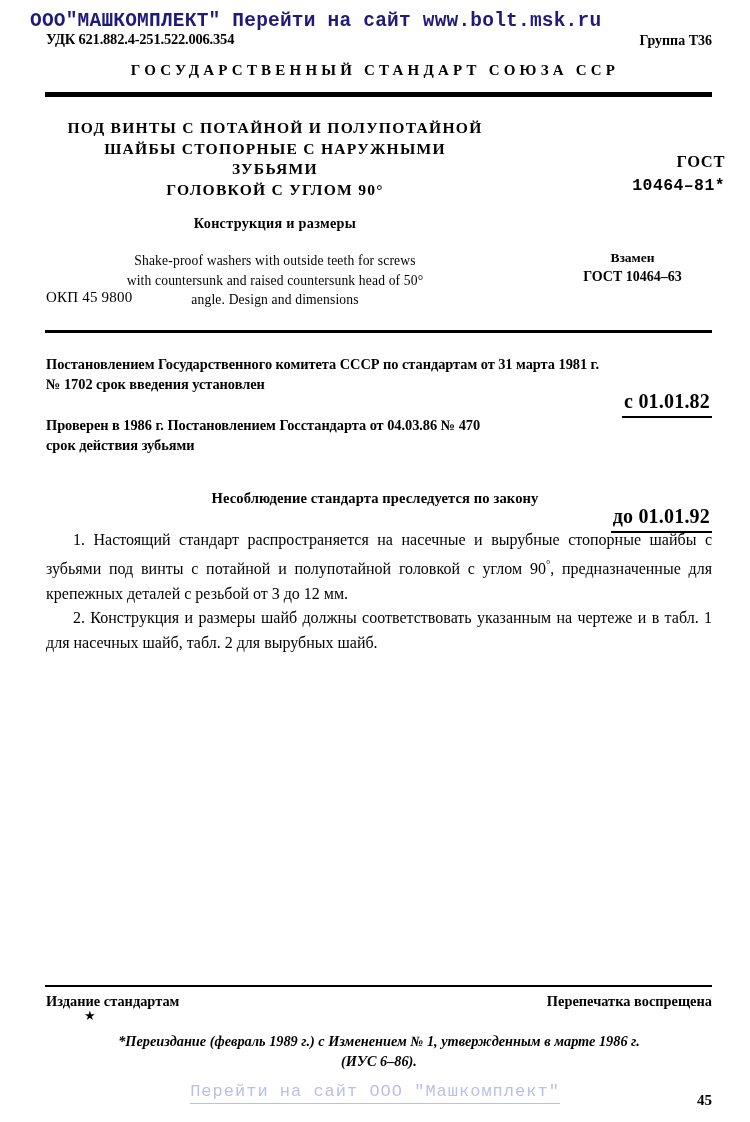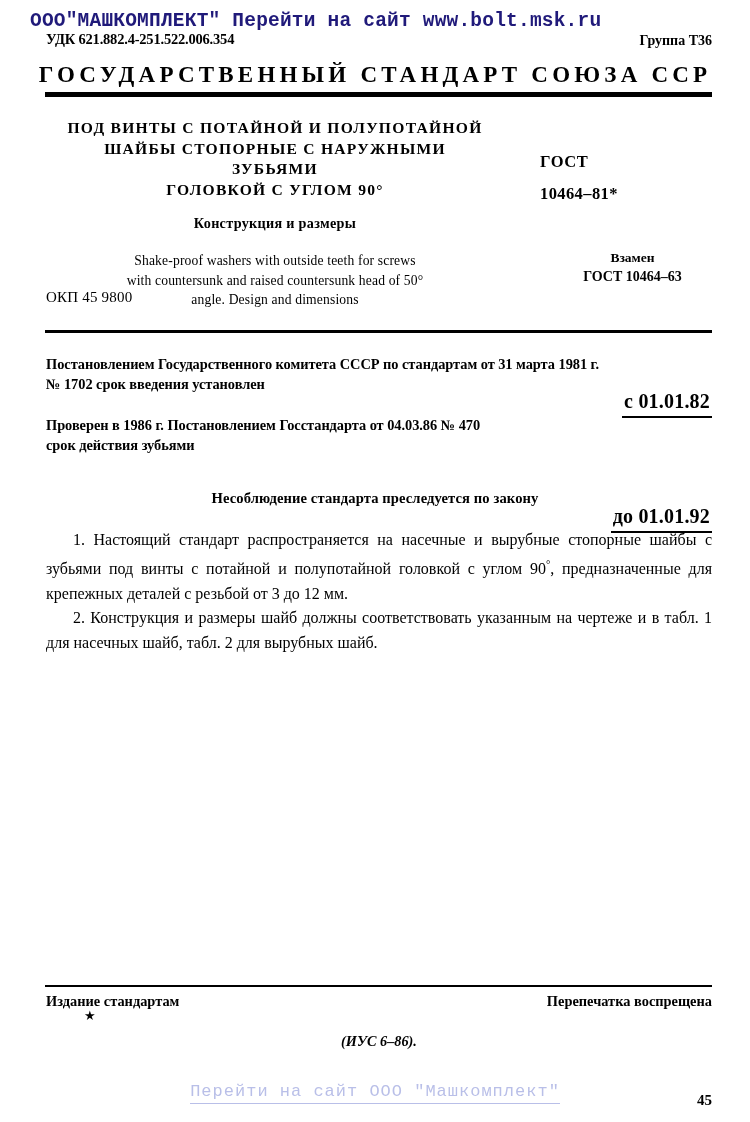--- a/index.html
+++ b/index.html
@@ -71,21 +71,21 @@
     white-space: nowrap;
     z-index: 10;
   }
 
   .banner {
     position: absolute;
     left: 0;
     top: 62px;
     width: 750px;
     text-align: center;
-    font-size: 23px;
+    font-size: 15px;
     font-weight: bold;
     letter-spacing: 4.2px;
   }
 
   
   .rule-thick {
     position: absolute;
     left: 45px;
     top: 92px;
     width: 667px;
@@ -135,32 +135,33 @@
     line-height: 19.5px;
     letter-spacing: 0.15px;
   }
 
   
   .gost-block {
     position: absolute;
     left: 540px;
     top: 152px;
     width: 185px;
-    text-align: left;
+    text-align: right;
   }
   .gost-name {
     font-size: 16.5px;
     font-weight: bold;
     letter-spacing: 0.6px;
   }
   .gost-num {
-    margin-top: 12px;
+    margin-top: 4px;
     font-size: 16.5px;
     font-weight: bold;
     letter-spacing: 0.4px;
+    font-family: Liberation Mono, monospace;
   }
   .replaces-block {
     position: absolute;
     left: 540px;
     top: 250px;
     width: 185px;
     text-align: center;
   }
   .replaces-label {
     font-size: 13.5px;
@@ -348,20 +349,21 @@
   <div class="body-text">
     <p><span>1. Настоящий стандарт распространяется на насечные и вырубные стопорные шайбы с зубьями под винты с потайной и полупотайной головкой с углом 90</span><span class="sup-deg">°</span><span>, предназначенные для крепежных деталей с резьбой от 3 до 12 мм.</span></p>
     <p>2. Конструкция и размеры шайб должны соответствовать указанным на чертеже и в табл. 1 для насечных шайб, табл. 2 для вырубных шайб.</p>
   </div>
 
   <div class="rule-footer"></div>
   <div class="footer-left">Издание стандартам</div>
   <div class="footer-right">Перепечатка воспрещена</div>
   <div class="footer-star">★</div>
   <div class="footer-note">
+    <div>*Переиздание (февраль 1989 г.) с Изменением № 1, утвержденным в марте 1986 г.</div>
     <div>(ИУС 6–86).</div>
   </div>
 
   <div class="wm-bottom"><span>Перейти на сайт ООО "Машкомплект"</span></div>
 
   <div class="page-num">45</div>
 
 </div>
 
 </body></html>

